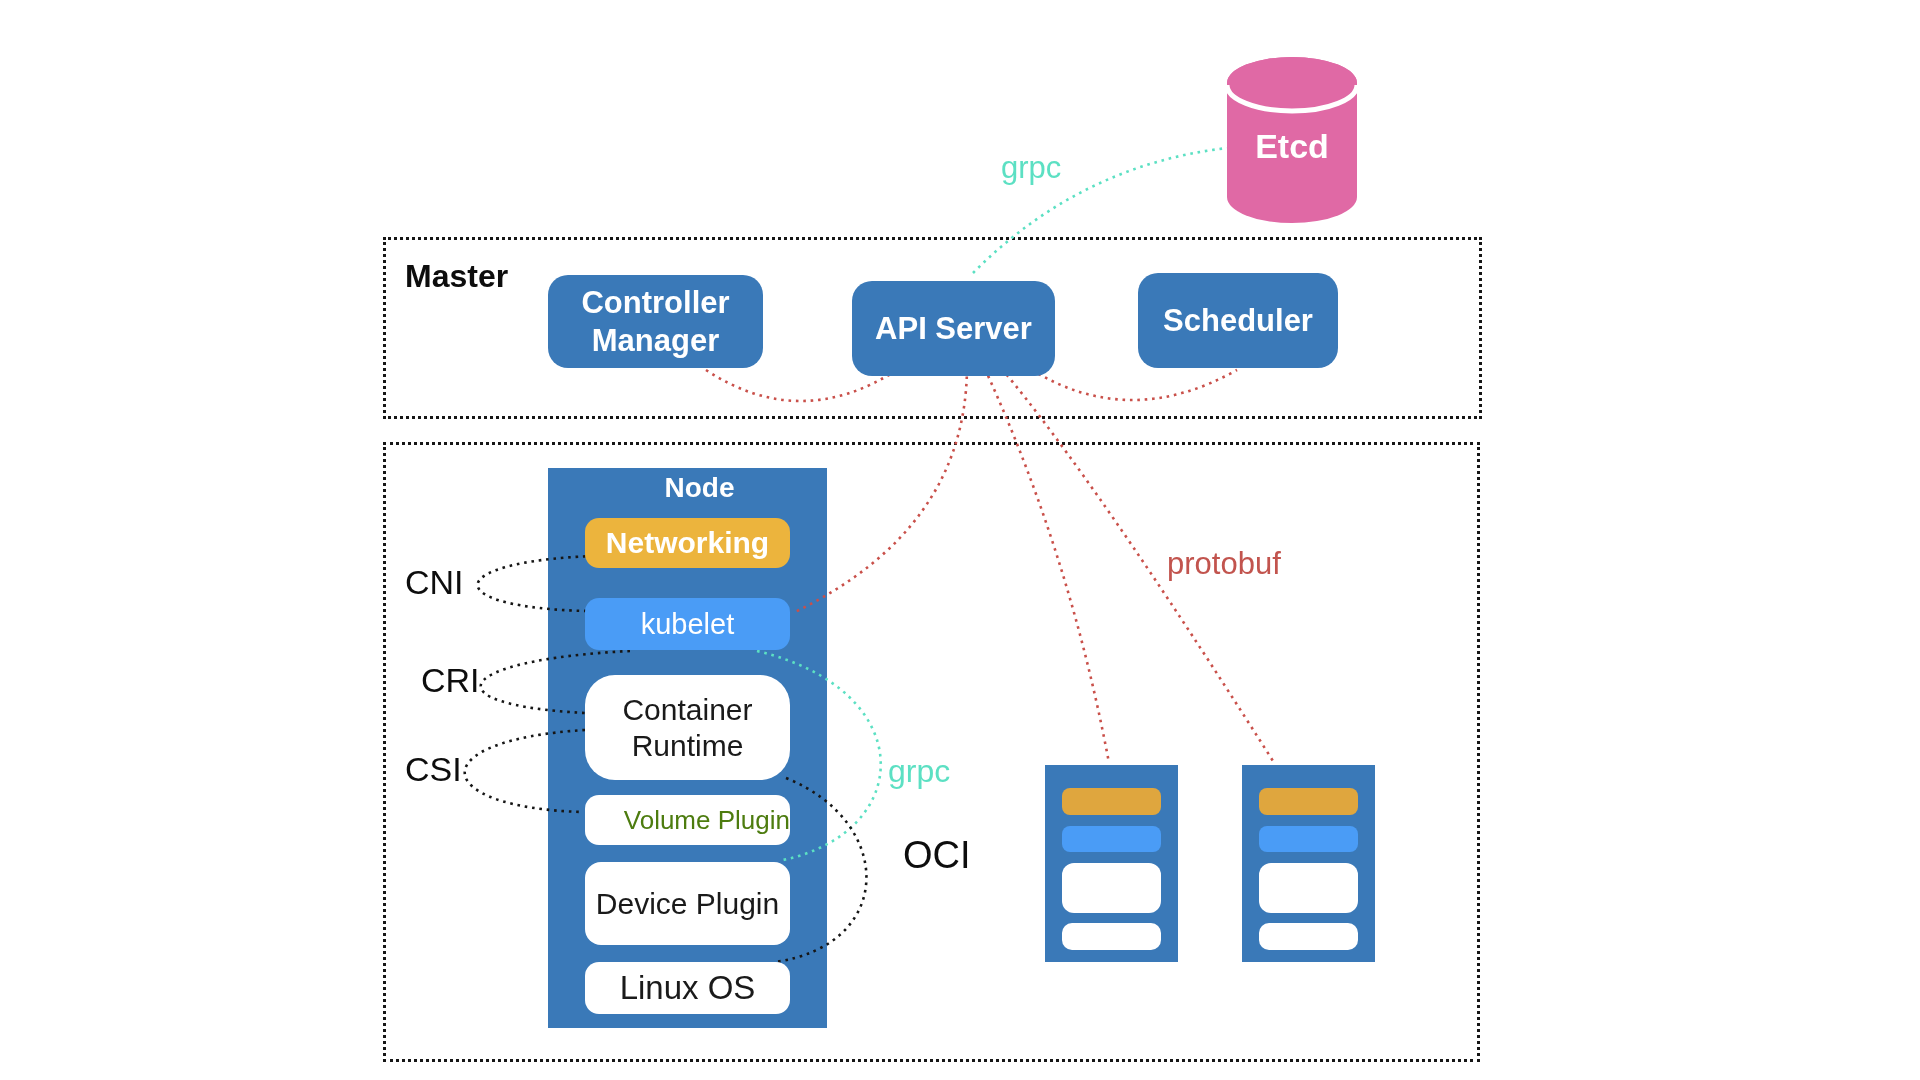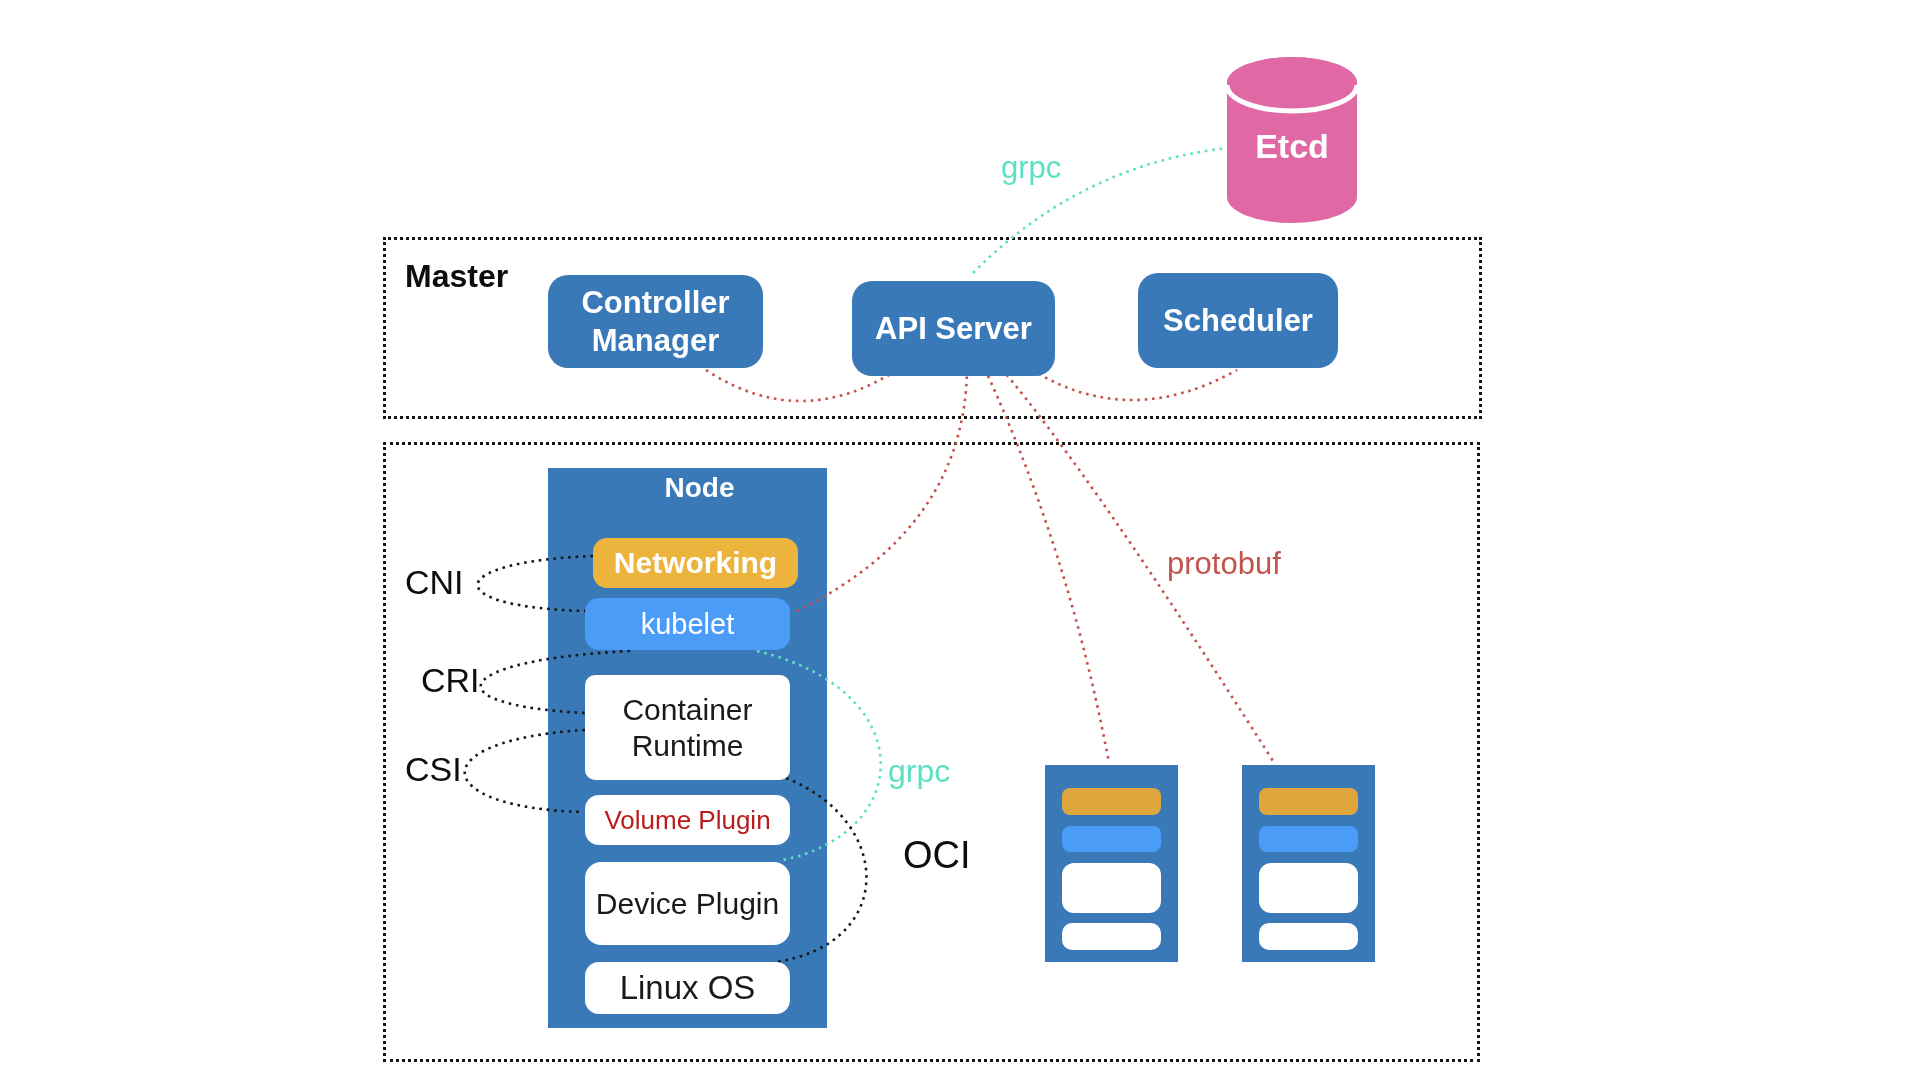--- a/index.html
+++ b/index.html
@@ -25,24 +25,24 @@
   
   .node-rect{position:absolute;left:548px;top:468px;width:279px;height:560px;background:#3a79b8;z-index:1;}
   .node-title{
     position:absolute;left:548px;top:472px;width:279px;text-align:center;
     color:#ffffff;font-size:28px;font-weight:bold;z-index:3;margin-left:12px;
   }
   .node-item{
     position:absolute;left:585px;width:205px;z-index:3;border-radius:14px;
     display:flex;align-items:center;justify-content:center;text-align:center;
   }
-  .ni-networking{top:538px;height:50px;background:#ecb43d;color:#fff;font-size:30px;font-weight:bold;margin-left:8px;}
+  .ni-networking{top:518px;height:50px;background:#ecb43d;color:#fff;font-size:30px;font-weight:bold;}
   .ni-kubelet{top:598px;height:52px;background:#4a9cf6;color:#fff;font-size:29px;font-weight:normal;}
-  .ni-runtime{top:675px;height:105px;background:#fff;color:#1a1a1a;font-size:30px;line-height:36px;border-radius:10px;padding:0 28px;width:149px;}
-  .ni-volume{top:795px;height:50px;background:#fff;color:#b91c1c;font-size:26px;}
+  .ni-runtime{top:675px;height:105px;background:#fff;color:#1a1a1a;font-size:30px;line-height:36px;border-radius:30px;padding:0 28px;width:149px;}
+  .ni-volume{top:795px;height:50px;background:#fff;color:#4d7c0f;font-size:26px;justify-content:flex-end;}
   .ni-device{top:862px;height:83px;background:#fff;color:#1a1a1a;font-size:30px;border-radius:16px;}
   .ni-linux{top:962px;height:52px;background:#fff;color:#1a1a1a;font-size:33px;}
   
   .iface-label{position:absolute;font-size:34px;color:#0d0d0d;z-index:3;}
   .proto-label{position:absolute;z-index:3;margin-top:20px;}
   
   .mini-node{position:absolute;top:765px;width:133px;height:197px;background:#3a79b8;z-index:3;}
   .mini-bar{position:absolute;left:17px;width:99px;border-radius:8px;}
   .mb-yellow{top:23px;height:27px;background:#dfa63e;}
   .mb-blue{top:61px;height:26px;background:#4a9cf6;}

